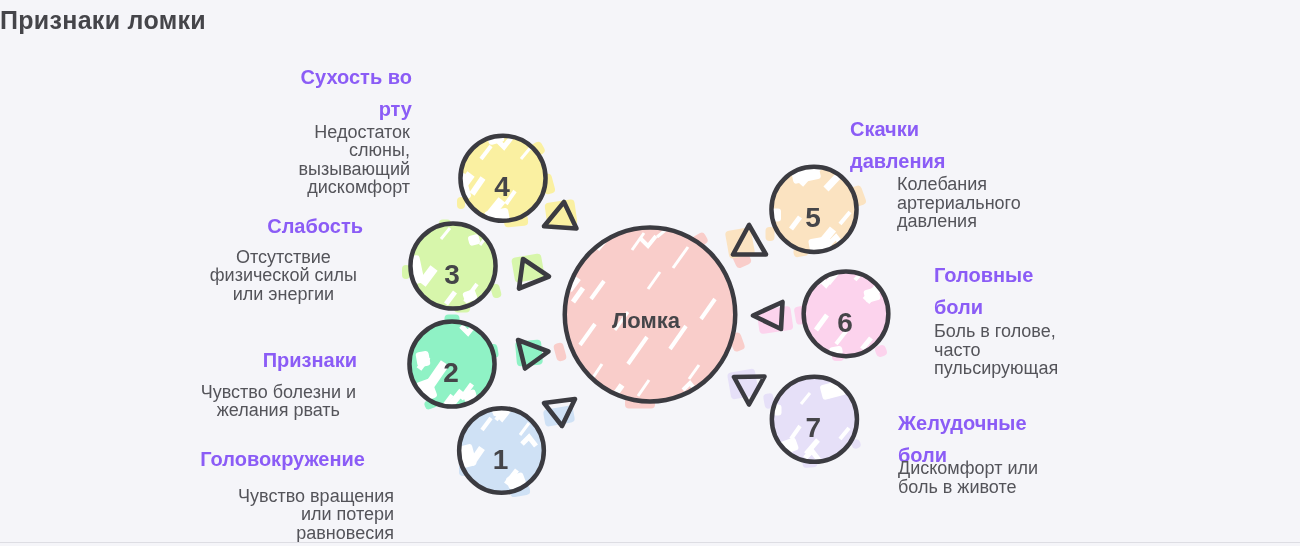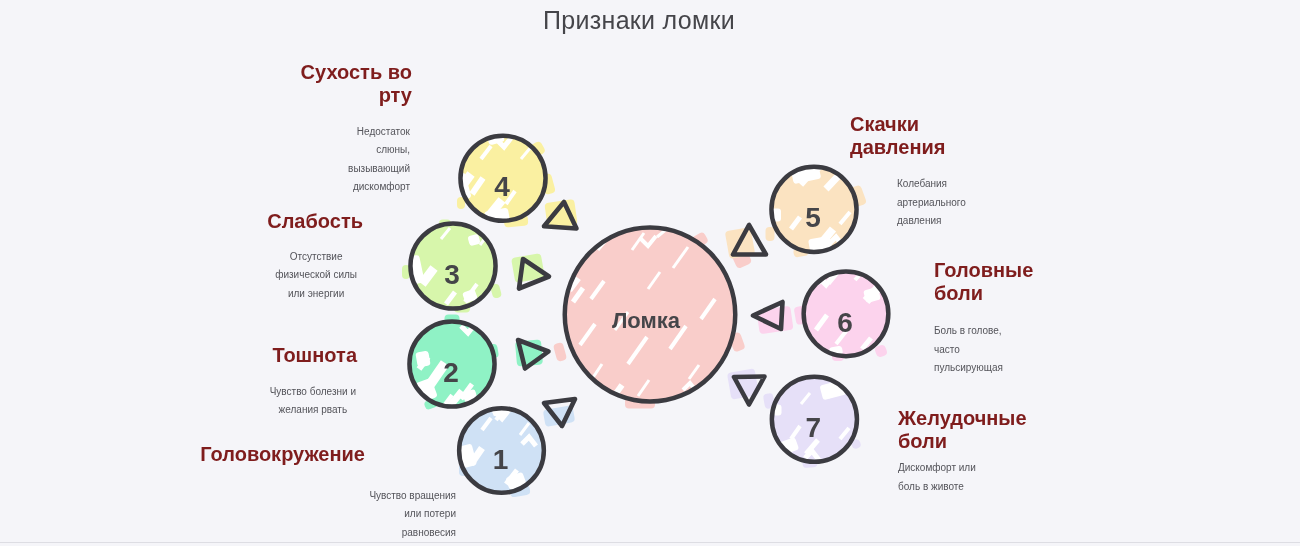--- a/index.html
+++ b/index.html
@@ -1,19 +1,19 @@
 <!DOCTYPE html>
 <html><head><meta charset="utf-8">
 <style>
 html,body{margin:0;padding:0}
 body{width:1300px;height:546px;position:relative;background:#f5f5f9;overflow:hidden;
   font-family:"Liberation Sans",sans-serif}
-.h{position:absolute;font-weight:700;font-size:20px;line-height:23px;color:#7f1d1d;white-space:nowrap}
-.b{position:absolute;font-size:10px;line-height:18.5px;color:#54545a;white-space:nowrap}
-.title{position:absolute;left:0;top:4px;width:1278px;text-align:center;font-weight:400;font-size:25px;color:#45454a;line-height:33px;letter-spacing:0.3px}
+.h{position:absolute;font-weight:700;font-size:20px;line-height:32px;color:#8b5cf6;white-space:nowrap}
+.b{position:absolute;font-size:18px;line-height:18.5px;color:#54545a;white-space:nowrap}
+.title{position:absolute;left:0;top:4px;width:1278px;text-align:left;font-weight:700;font-size:25px;color:#45454a;line-height:33px;letter-spacing:0.3px}
 .bline{position:absolute;left:0;top:542px;width:1300px;height:1px;background:#dddde3}
 </style></head>
 <body>
 <div class="title">Признаки ломки</div>
 <svg width="1300" height="546" viewBox="0 0 1300 546" style="position:absolute;left:0;top:0">
 <defs>
 <clipPath id="clipc">
         <ellipse cx="650" cy="314.5" rx="85.5" ry="87.3"></ellipse>
       </clipPath>
 <clipPath id="clipc4">
@@ -206,22 +206,22 @@
 <rect x="758.0" y="308.0" width="34" height="24" rx="4" fill="#fcd3ed" transform="rotate(-8 775 320)"></rect>
 <polygon points="753,315.5 782.5,302 781,329" fill="none" stroke="#3b3b41" stroke-width="4.6" stroke-linejoin="round"></polygon>
 <rect x="729.0" y="370.5" width="28" height="27" rx="4" fill="#e6e0f8" transform="rotate(-10 743 384)"></rect>
 <polygon points="734,377 764.5,376.5 749,404.5" fill="none" stroke="#3b3b41" stroke-width="4.6" stroke-linejoin="round"></polygon>
 <text x="646" y="328" font-family="Liberation Sans, sans-serif" font-size="22" font-weight="700" fill="#454549" text-anchor="middle">Ломка</text>
 </svg>
 <div class="h" style="right:888px;top:61.4px;text-align:right">Сухость во<br>рту</div>
 <div class="b" style="right:890px;top:122.6px;text-align:right">Недостаток<br>слюны,<br>вызывающий<br>дискомфорт</div>
 <div class="h" style="right:937px;top:210.4px;">Слабость</div>
 <div class="b" style="right:943px;top:247.7px;text-align:center">Отсутствие<br>физической силы<br>или энергии</div>
-<div class="h" style="right:943px;top:343.7px;text-align:right">Тошнота</div>
+<div class="h" style="right:943px;top:343.7px;text-align:right">Признаки</div>
 <div class="b" style="right:944px;top:382.8px;text-align:center">Чувство болезни и<br>желания рвать</div>
 <div class="h" style="right:935px;top:443.3px;text-align:center">Головокружение</div>
-<div class="b" style="right:844px;top:486.5px;text-align:right">Чувство вращения<br>или потери<br>равновесия</div>
+<div class="b" style="right:906px;top:486.5px;text-align:right">Чувство вращения<br>или потери<br>равновесия</div>
 <div class="h" style="left:850px;top:112.6px">Скачки<br>давления</div>
 <div class="b" style="left:897px;top:175px">Колебания<br>артериального<br>давления</div>
 <div class="h" style="left:934px;top:259.1px">Головные<br>боли</div>
 <div class="b" style="left:934px;top:322px">Боль в голове,<br>часто<br>пульсирующая</div>
 <div class="h" style="left:898px;top:407.1px">Желудочные<br>боли</div>
 <div class="b" style="left:898px;top:459px">Дискомфорт или<br>боль в животе</div>
 <div class="bline"></div>
 </body></html>

